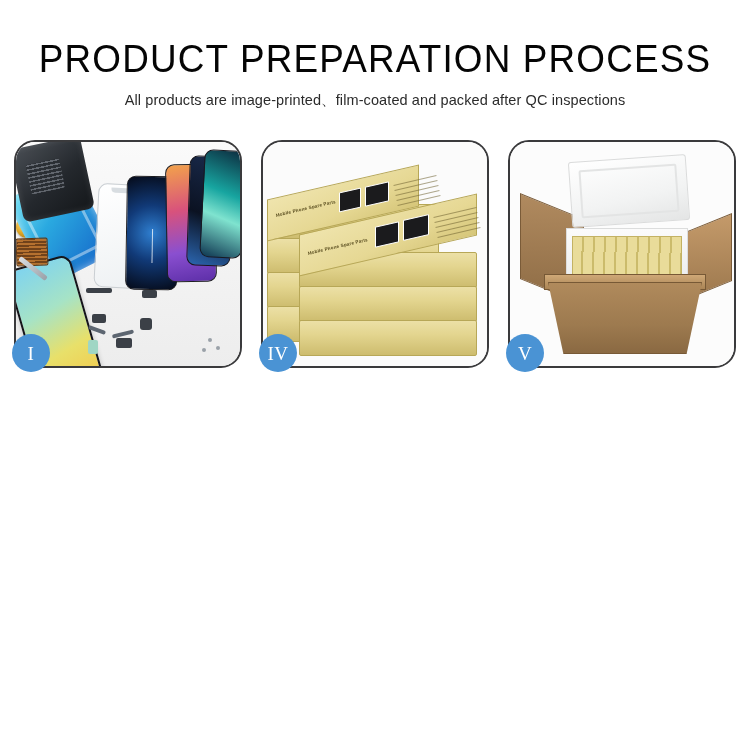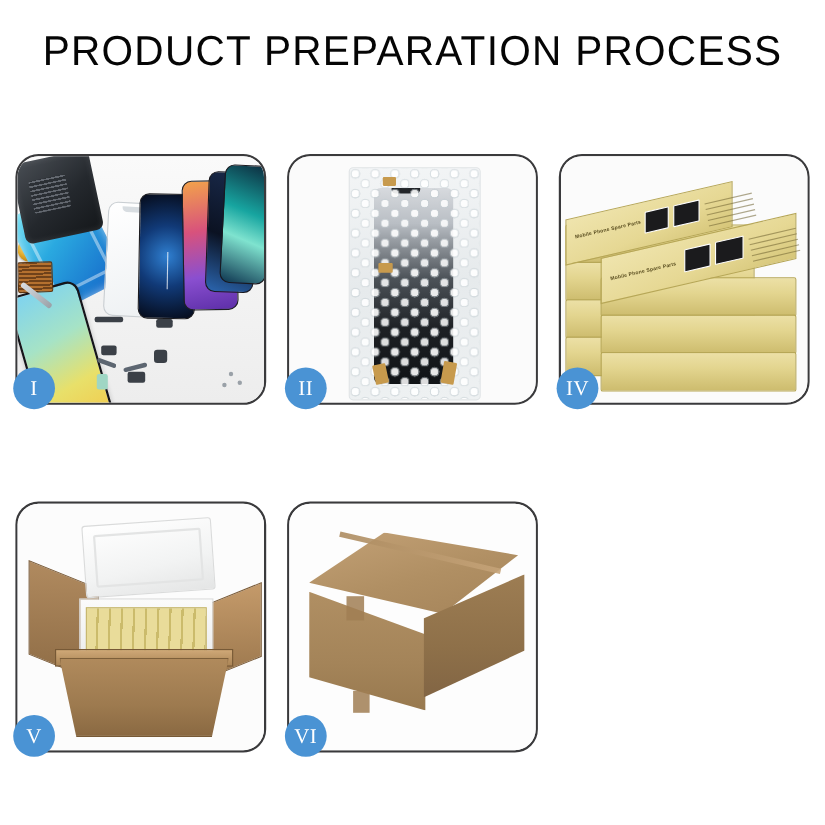--- a/index.html
+++ b/index.html
@@ -4,21 +4,21 @@
 <style>
   html,body{margin:0;padding:0;}
   body{
     width:750px;height:750px;background:#ffffff;
     font-family:"Liberation Sans","DejaVu Sans",sans-serif;
     overflow:hidden;position:relative;
   }
   .page{width:750px;height:750px;position:relative;}
 
   
-  .header{text-align:center;padding-top:26px;}
+  .header{text-align:center;padding-top:38px;}
   .title{
     font-size:38px;line-height:42px;color:#050505;
     font-weight:400;letter-spacing:1.2px;
     transform:scaleX(0.97);
     white-space:nowrap;
   }
   .subtitle{
     font-size:14.5px;line-height:20px;color:#2b2b2b;
     margin-top:10px;font-weight:400;letter-spacing:.1px;
     white-space:nowrap;
@@ -279,20 +279,21 @@
   }
   .tape{position:absolute;background:#a07e54;opacity:.85;}
 </style>
 </head>
 <body>
 
 <div class="page">
 
   <div class="header">
     <div class="title">PRODUCT PREPARATION PROCESS</div>
+    <div class="subtitle">All products are image-printed、film-coated and packed after QC inspections</div>
   </div>
 
   <div class="grid">
 
     <div class="card">
       <div class="canvas p1">
         <div class="scrn adh"></div>
         <div class="scrn glass"></div>
         <div class="scrn ph-a">
             <div class="crack"></div>
@@ -315,35 +316,20 @@
         <div class="tweez"></div>
         <div class="screw" style="left:192px;top:196px;"></div>
         <div class="screw" style="left:200px;top:204px;"></div>
         <div class="screw" style="left:186px;top:206px;"></div>
       </div>
       <div class="badge">
         <span>I</span>
       </div>
     </div>
 
-    <div class="card">
-      <div class="canvas p2">
-        <div class="bag">
-          <div class="screen2"></div>
-          <div class="tab2" style="left:30px;top:8px;width:12px;height:8px;"></div>
-          <div class="tab2" style="left:26px;top:86px;width:13px;height:9px;"></div>
-          <div class="tab2" style="left:22px;top:178px;width:12px;height:18px;transform:rotate(-12deg);"></div>
-          <div class="tab2" style="left:84px;top:176px;width:12px;height:20px;transform:rotate(10deg);"></div>
-          <div class="bubbles"></div>
-        </div>
-      </div>
-      <div class="badge">
-        <span>II</span>
-      </div>
-    </div>
 
 
     <div class="card">
       <div class="canvas p4">
         <div class="stackwrap">
 
           <div class="sbox" style="left:2px;top:48px;"></div>
           <div class="sbox" style="left:2px;top:82px;"></div>
           <div class="sbox" style="left:2px;top:116px;"></div>
           <div class="sbox" style="left:2px;top:150px;"></div>
@@ -386,28 +372,15 @@
         <div class="ybars"></div>
         <div class="cartonRim"></div>
         <div class="cartonBody"></div>
         <div class="foamLid"></div>
       </div>
       <div class="badge">
         <span>V</span>
       </div>
     </div>
 
-    <div class="card">
-      <div class="canvas p6">
-        <div class="cTop"></div>
-        <div class="cFrontL"></div>
-        <div class="cFrontR"></div>
-        <div class="cSeam"></div>
-        <div class="tape" style="left:52px;top:84px;width:16px;height:22px;"></div>
-        <div class="tape" style="left:58px;top:170px;width:15px;height:20px;"></div>
-      </div>
-      <div class="badge">
-        <span>VI</span>
-      </div>
-    </div>
 
   </div>
 </div>
 
 </body></html>

